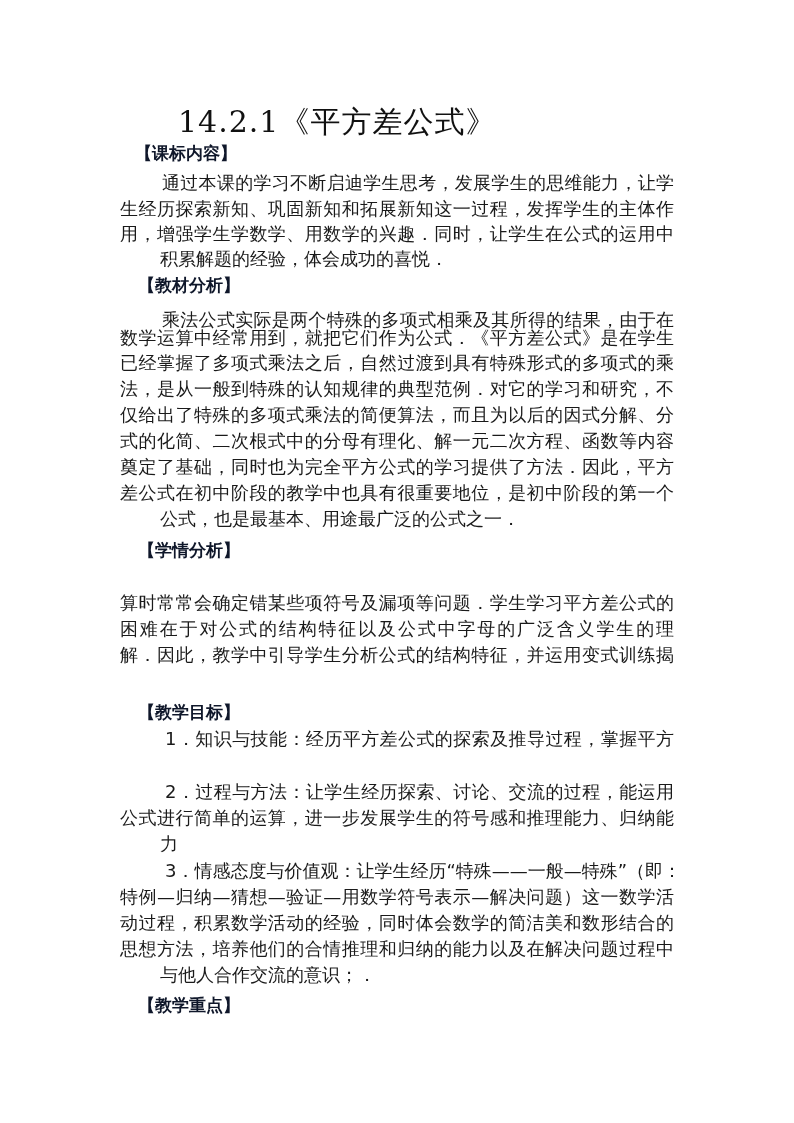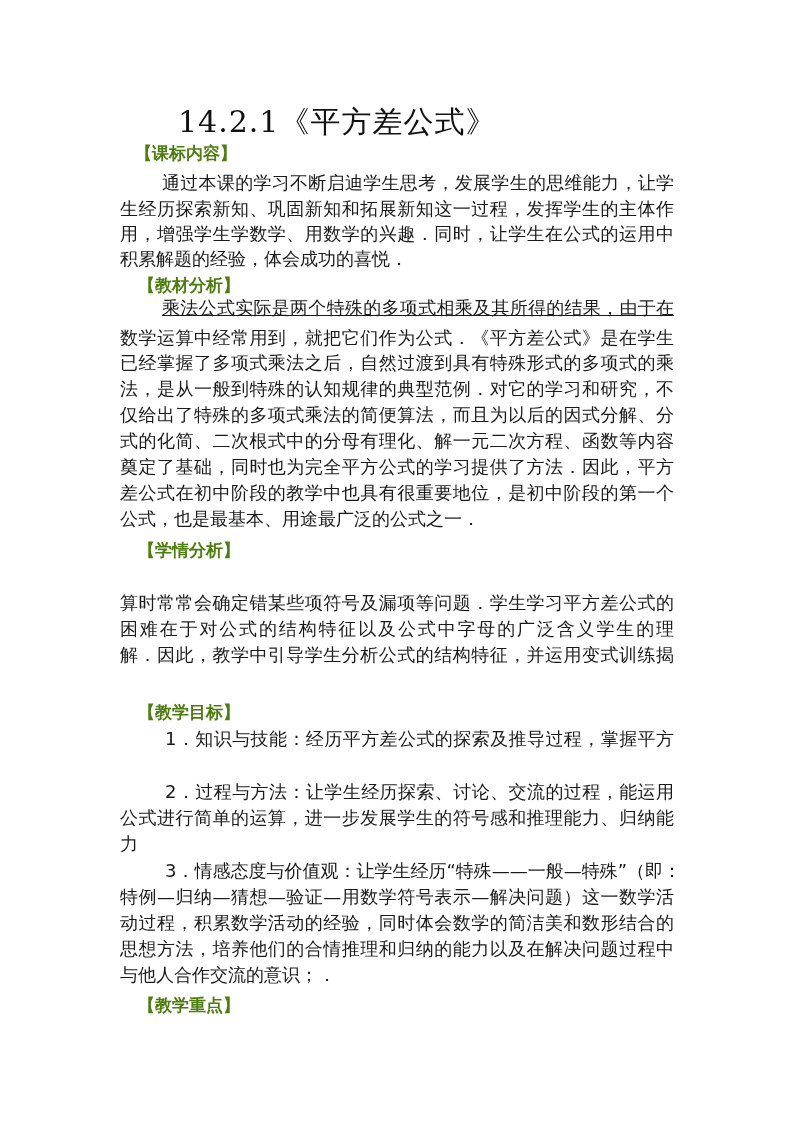--- a/index.html
+++ b/index.html
@@ -1,42 +1,42 @@
 <!DOCTYPE html>
 <html><head>
 <meta charset="utf-8">
 <style>
   html, body { margin: 0; padding: 0; background: #ffffff; }
   body { width: 794px; height: 1123px; position: relative; overflow: hidden;
          font-family: "DejaVu Sans", "Liberation Sans", sans-serif; color: #111; }
   .page { position: absolute; left: 0; top: 0; width: 644px; height: 1123px; background: #fff; }
   .title { position: absolute; left: 178px; top: 100px; font-family: "DejaVu Serif", "Liberation Serif", serif;
            font-size: 30px; line-height: 44px; letter-spacing: 1px; white-space: nowrap; color: #111; }
-  .heading { position: absolute; font-size: 17px; font-weight: bold; white-space: nowrap; line-height: 22px; color: #4d7c0f; }
+  .heading { position: absolute; font-size: 17px; font-weight: bold; white-space: nowrap; line-height: 22px; color: #0f172a; }
   .line { position: absolute; left: 120px; width: 554px; font-size: 18px; line-height: 24px;
           white-space: nowrap; text-align: justify; text-align-last: justify; color: #1a1a1a; letter-spacing: 0; }
-  .line.last { text-align-last: left; }
+  .line.last { text-align-last: left; margin-left: 40px; }
   .line.indent { left: 162px; width: 512px; }
   .line.indent2 { left: 165px; width: 509px; }
 </style>
 </head>
 <body>
 
 <div class="page">
 
   <div class="title" style="top:100px;">14.2.1《平方差公式》</div>
 
   <div class="heading" style="left:135px; top:142px;">【课标内容】</div>
   <div class="line indent" style="top:171px;">通过本课的学习不断启迪学生思考，发展学生的思维能力，让学</div>
   <div class="line" style="top:197px;">生经历探索新知、巩固新知和拓展新知这一过程，发挥学生的主体作</div>
   <div class="line" style="top:222px;">用，增强学生学数学、用数学的兴趣．同时，让学生在公式的运用中</div>
   <div class="line last" style="top:247px;">积累解题的经验，体会成功的喜悦．</div>
 
   <div class="heading" style="left:138px; top:274px;">【教材分析】</div>
-  <div class="line indent" style="top:296px;text-decoration:underline;">乘法公式实际是两个特殊的多项式相乘及其所得的结果，由于在</div>
+  <div class="line indent" style="top:308px;">乘法公式实际是两个特殊的多项式相乘及其所得的结果，由于在</div>
   <div class="line" style="top:326px;">数学运算中经常用到，就把它们作为公式．《平方差公式》是在学生</div>
   <div class="line" style="top:351px;">已经掌握了多项式乘法之后，自然过渡到具有特殊形式的多项式的乘</div>
   <div class="line" style="top:377px;">法，是从一般到特殊的认知规律的典型范例．对它的学习和研究，不</div>
   <div class="line" style="top:403px;">仅给出了特殊的多项式乘法的简便算法，而且为以后的因式分解、分</div>
   <div class="line" style="top:429px;">式的化简、二次根式中的分母有理化、解一元二次方程、函数等内容</div>
   <div class="line" style="top:455px;">奠定了基础，同时也为完全平方公式的学习提供了方法．因此，平方</div>
   <div class="line last" style="top:507px;">公式，也是最基本、用途最广泛的公式之一．</div>
   <div class="line" style="top:481px;">差公式在初中阶段的教学中也具有很重要地位，是初中阶段的第一个</div>
 
   <div class="heading" style="left:138px; top:539px;">【学情分析】</div>

